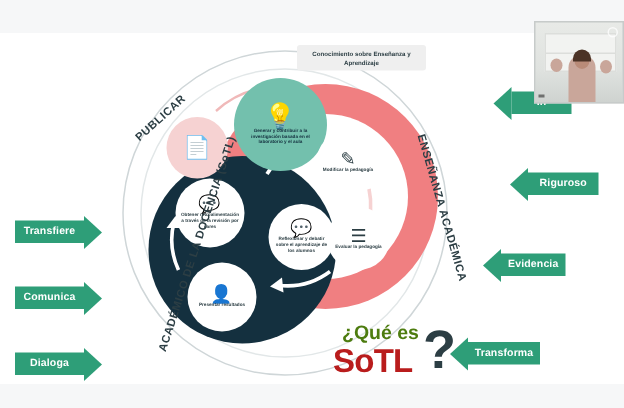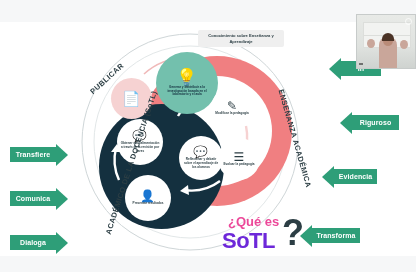--- a/index.html
+++ b/index.html
@@ -100,25 +100,25 @@
     padding:3px 2px;box-sizing:border-box;
   }
 
   #label-publicar{left:8px;top:44px;transform:rotate(-42deg);}
   #label-sotl{left:-22px;top:128px;transform:rotate(-72deg);}
   #label-ensenanza{left:166px;top:104px;transform:rotate(74deg);}
 
   
   #qtitle{position:absolute;left:222px;top:192px;width:90px;height:54px;}
   #qtitle .l1{
-    position:absolute;left:6px;top:0px;font-size:13px;font-weight:bold;color:#ec4899;
+    position:absolute;left:6px;top:0px;font-size:13px;font-weight:bold;color:#4d7c0f;
     white-space:nowrap;
   }
   #qtitle .l2{
-    position:absolute;left:0px;top:14px;font-size:22px;font-weight:bold;color:#6d28d9;
+    position:absolute;left:0px;top:14px;font-size:22px;font-weight:bold;color:#b91c1c;
     letter-spacing:-.5px;white-space:nowrap;
   }
   #qtitle .qm{
     position:absolute;left:60px;top:1px;font-size:36px;font-weight:bold;color:#2c3e44;
     line-height:1;
   }
 
   
   #webcam{
     position:absolute;left:356px;top:14px;width:60px;height:55px;

